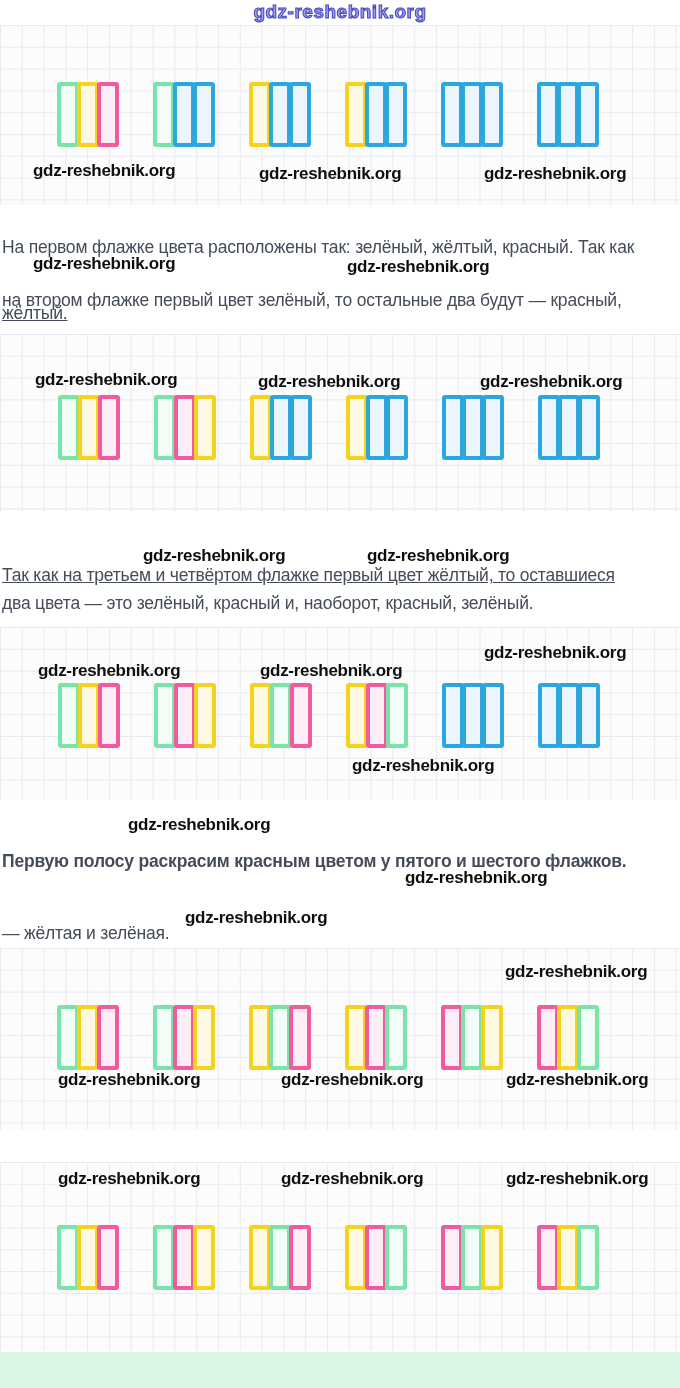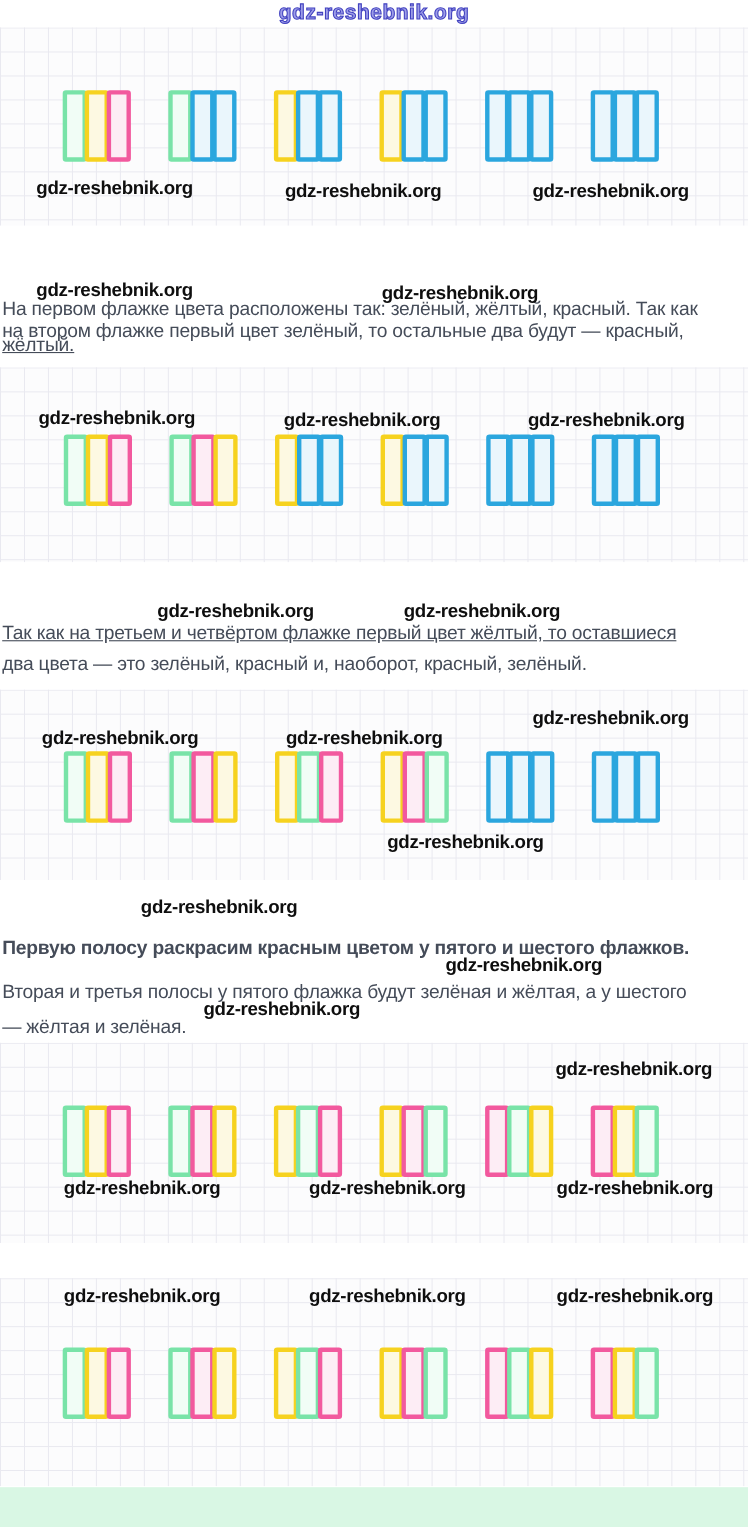--- a/index.html
+++ b/index.html
@@ -65,21 +65,21 @@
           <span class="stripe blue"></span>
           <span class="stripe blue"></span>
           <span class="stripe blue"></span>
         </div>
       </div>
   </section>
   <span class="wm" style="left:33px;top:162px;">gdz-reshebnik.org</span>
   <span class="wm" style="left:259px;top:165px;">gdz-reshebnik.org</span>
   <span class="wm" style="left:484px;top:165px;">gdz-reshebnik.org</span>
 
-  <div class="tl" style="top:237px;margin-top:33px;">На первом флажке цвета расположены так: зелёный, жёлтый, красный. Так как</div>
+  <div class="tl" style="top:237px;">На первом флажке цвета расположены так: зелёный, жёлтый, красный. Так как</div>
   <span class="wm" style="left:33px;top:255px;">gdz-reshebnik.org</span>
   <span class="wm" style="left:347px;top:258px;">gdz-reshebnik.org</span>
   <div class="tl" style="top:290px;">на втором флажке первый цвет зелёный, то остальные два будут — красный,</div>
   <div class="tl" style="top:303px;text-decoration:underline;">жёлтый.</div>
 
   <section class="grid-sec" style="top:334px;height:177px;">
     <div class="flags" style="left:58px;top:61px;">
         <div class="flag">
           <span class="stripe green"></span>
           <span class="stripe yellow"></span>
@@ -157,21 +157,20 @@
   </section>
   <span class="wm" style="left:484px;top:644px;">gdz-reshebnik.org</span>
   <span class="wm" style="left:38px;top:662px;">gdz-reshebnik.org</span>
   <span class="wm" style="left:260px;top:662px;">gdz-reshebnik.org</span>
   <span class="wm" style="left:352px;top:757px;">gdz-reshebnik.org</span>
 
   <span class="wm" style="left:128px;top:816px;">gdz-reshebnik.org</span>
 
   <div class="tl" style="top:851px;font-weight:bold;">Первую полосу раскрасим красным цветом у пятого и шестого флажков.</div>
   <span class="wm" style="left:405px;top:869px;">gdz-reshebnik.org</span>
-  <div class="tl" style="top:891px;">Вторая и третья полосы у пятого флажка будут зелёная и жёлтая, а у шестого</div>
   <span class="wm" style="left:185px;top:909px;">gdz-reshebnik.org</span>
   <div class="tl" style="top:923px;">— жёлтая и зелёная.</div>
 
   <section class="grid-sec" style="top:948px;height:182px;">
     <div class="flags" style="left:57px;top:57px;">
         <div class="flag">
           <span class="stripe green"></span>
           <span class="stripe yellow"></span>
           <span class="stripe pink"></span>
         </div>

